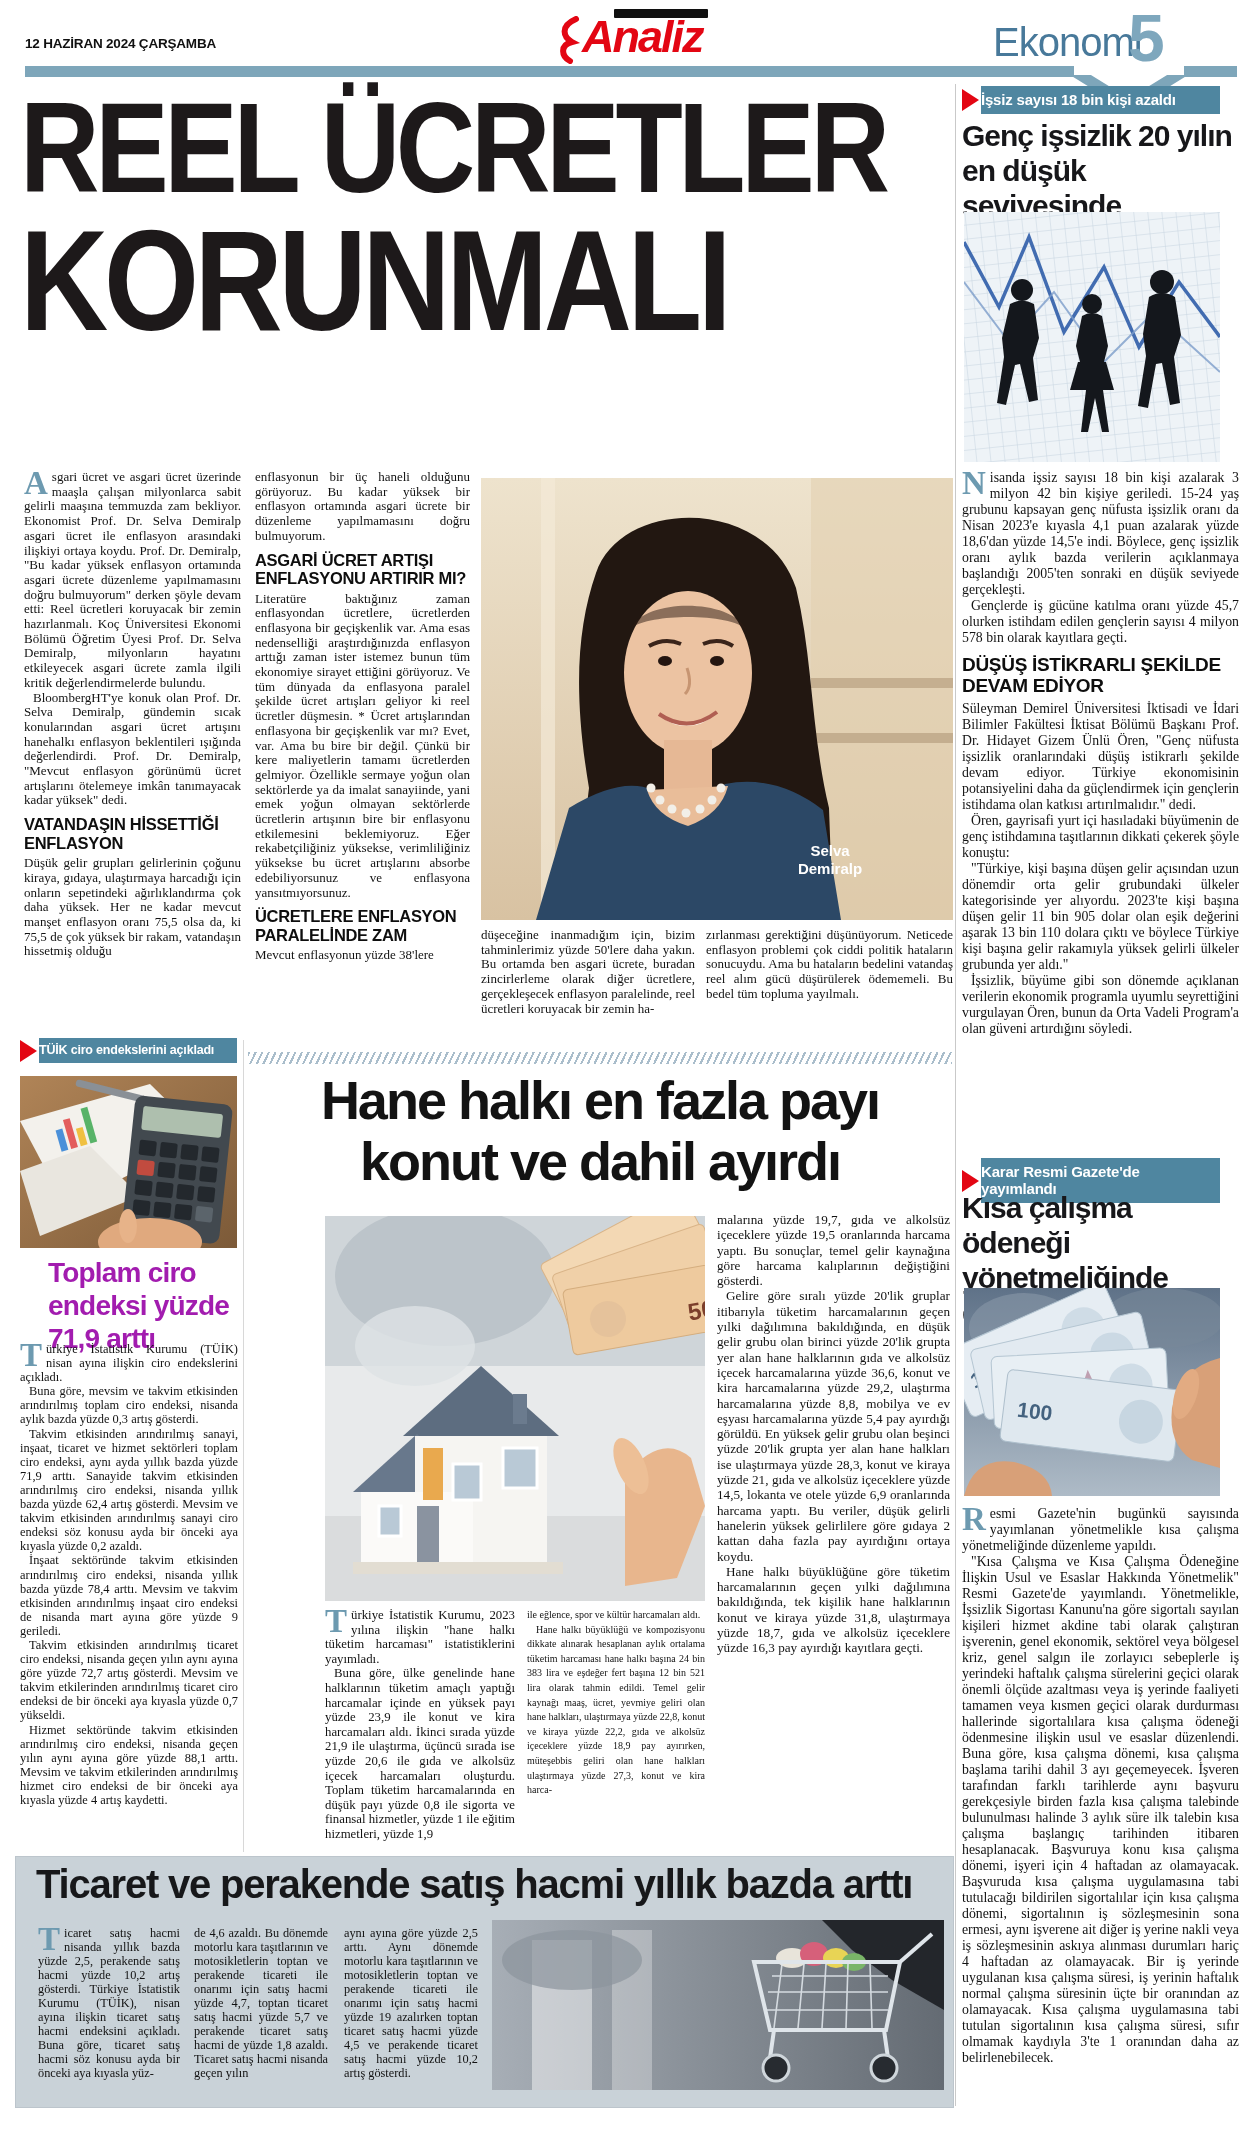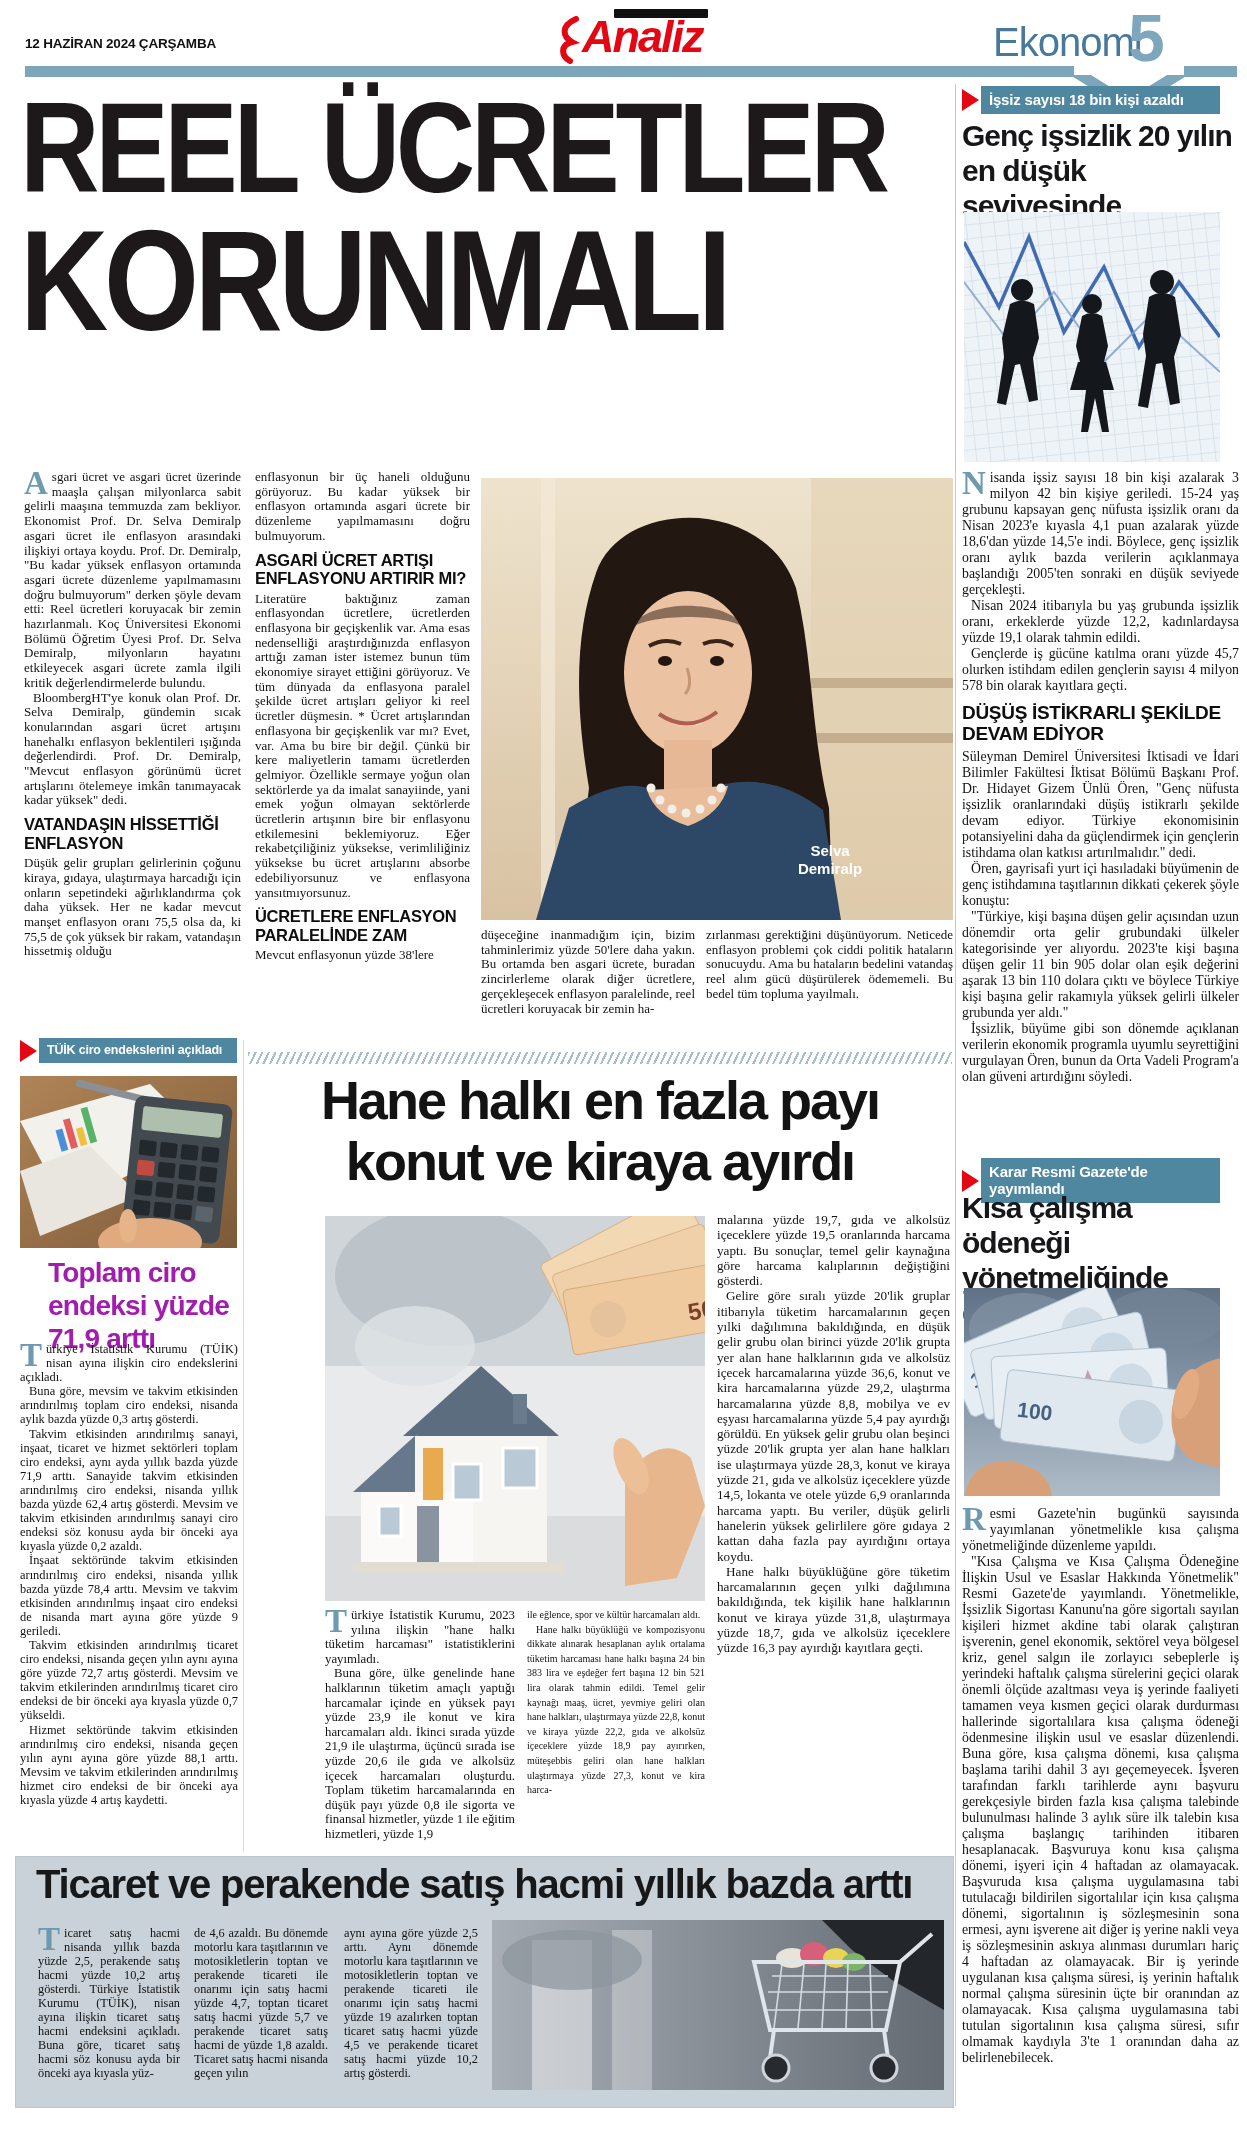--- a/index.html
+++ b/index.html
@@ -44,21 +44,21 @@
   .photo-frame{overflow:hidden;}
   .photo-frame svg{display:block;}
   .photo-caption{left:786px;top:842px;width:88px;color:#fff;font-weight:700;font-size:15px;
                  line-height:18px;text-align:center;}
 
   
   .kicker{display:flex;align-items:center;}
   .tri{width:0;height:0;border-top:11px solid transparent;border-bottom:11px solid transparent;
        border-left:17px solid #e30613;flex:0 0 auto;margin-right:2px;}
   .kbar{flex:1;background:#4f86a0;color:#fff;font-weight:700;letter-spacing:-0.2px;
-        padding:5px 6px 6px 8px;}
+        padding:5px 6px 6px 0;}
   .kbar.small{font-size:12.5px;}
   .kbar.med{font-size:15px;}
 
   
   .tuik-kicker{left:20px;top:1038px;width:217px;}
   .tuik-img{left:20px;top:1076px;width:217px;height:172px;}
   .tuik-headline{left:20px;top:1256px;width:220px;font-size:28px;line-height:33px;font-weight:700;
                  letter-spacing:-0.8px;color:#a21caf;margin-left:28px;}
   .tuik-body{left:20px;top:1342px;width:218px;height:466px;overflow:hidden;
              font-size:12.4px;line-height:14.1px;}
@@ -251,21 +251,21 @@
     <p>Takvim etkisinden arındırılmış ticaret ciro endeksi, nisanda geçen yılın aynı ayına göre yüzde 72,7 artış gösterdi. Mevsim ve takvim etkilerinden arındırılmış ticaret ciro endeksi de bir önceki aya kıyasla yüzde 0,7 yükseldi.</p>
     <p>Hizmet sektöründe takvim etkisinden arındırılmış ciro endeksi, nisanda geçen yılın aynı ayına göre yüzde 88,1 arttı. Mevsim ve takvim etkilerinden arındırılmış hizmet ciro endeksi de bir önceki aya kıyasla yüzde 4 artış kaydetti.</p>
   </div>
 
   <div class="abs vrule" style="left:243px;top:1040px;height:812px;background:#d8d8d8;"></div>
   <div class="abs vrule" style="left:955px;top:84px;height:2022px;"></div>
 
   <div class="abs hatch"></div>
   <div class="abs hh-headline">
     <span>Hane halkı en fazla payı</span><br>
-    <span>konut ve kiraya ayırdı</span>
+    <span>konut ve dahil ayırdı</span>
   </div>
 
   <div class="abs photo-frame hh-img">
     <svg width="380" height="385" viewBox="0 0 380 385">
       <rect width="380" height="385" fill="#e8eaeb"></rect>
       <rect x="0" y="0" width="380" height="150" fill="#cfd5d9"></rect>
       <ellipse cx="120" cy="60" rx="110" ry="70" fill="#bcc4ca"></ellipse>
       <ellipse cx="90" cy="130" rx="60" ry="40" fill="#dde2e5" opacity="0.8"></ellipse>
       <rect x="0" y="300" width="380" height="85" fill="#dadcdd"></rect>
       <g transform="translate(215,28) rotate(-14)">
@@ -378,21 +378,20 @@
         <path d="M114,150 h28 l8,28 h-44 z"></path>
         <path d="M122,178 l-5,42 h7 l7,-34 7,34 h7 l-6,-42 z"></path>
         <circle cx="198" cy="70" r="12"></circle>
         <path d="M185,85 q13,-8 26,0 l6,38 -7,22 6,46 -10,2 -8,-42 -6,1 -8,44 -10,-2 8,-50 -3,-22 z"></path>
       </g>
     </svg>
   </div>
 
   <div class="abs serif sb-body1">
     <p class="first"><span class="dc">N</span><span>isanda işsiz sayısı 18 bin kişi azalarak 3 milyon 42 bin kişiye geriledi. 15-24 yaş grubunu kapsayan genç nüfusta işsizlik oranı da Nisan 2023'e kıyasla 4,1 puan azalarak yüzde 18,6'dan yüzde 14,5'e indi. Böylece, genç işsizlik oranı aylık bazda verilerin açıklanmaya başlandığı 2005'ten sonraki en düşük seviyede gerçekleşti.</span></p>
-    <p>Nisan 2024 itibarıyla bu yaş grubunda işsizlik oranı, erkeklerde yüzde 12,2, kadınlardaysa yüzde 19,1 olarak tahmin edildi.</p>
     <p>Gençlerde iş gücüne katılma oranı yüzde 45,7 olurken istihdam edilen gençlerin sayısı 4 milyon 578 bin olarak kayıtlara geçti.</p>
     <h3 class="sh sb-sh">DÜŞÜŞ İSTİKRARLI ŞEKİLDE DEVAM EDİYOR</h3>
     <p class="first">Süleyman Demirel Üniversitesi İktisadi ve İdari Bilimler Fakültesi İktisat Bölümü Başkanı Prof. Dr. Hidayet Gizem Ünlü Ören, "Genç nüfusta işsizlik oranlarındaki düşüş istikrarlı şekilde devam ediyor. Türkiye ekonomisinin potansiyelini daha da güçlendirmek için gençlerin istihdama olan katkısı artırılmalıdır." dedi.</p>
     <p>Ören, gayrisafi yurt içi hasıladaki büyümenin de genç istihdamına taşıtlarının dikkati çekerek şöyle konuştu:</p>
     <p>"Türkiye, kişi başına düşen gelir açısından uzun dönemdir orta gelir grubundaki ülkeler kategorisinde yer alıyordu. 2023'te kişi başına düşen gelir 11 bin 905 dolar olan eşik değerini aşarak 13 bin 110 dolara çıktı ve böylece Türkiye kişi başına gelir rakamıyla yüksek gelirli ülkeler grubunda yer aldı."</p>
     <p>İşsizlik, büyüme gibi son dönemde açıklanan verilerin ekonomik programla uyumlu seyrettiğini vurgulayan Ören, bunun da Orta Vadeli Program'a olan güveni artırdığını söyledi.</p>
   </div>
 
   <div class="abs kicker sb-kicker2">
     <span class="tri"></span>

